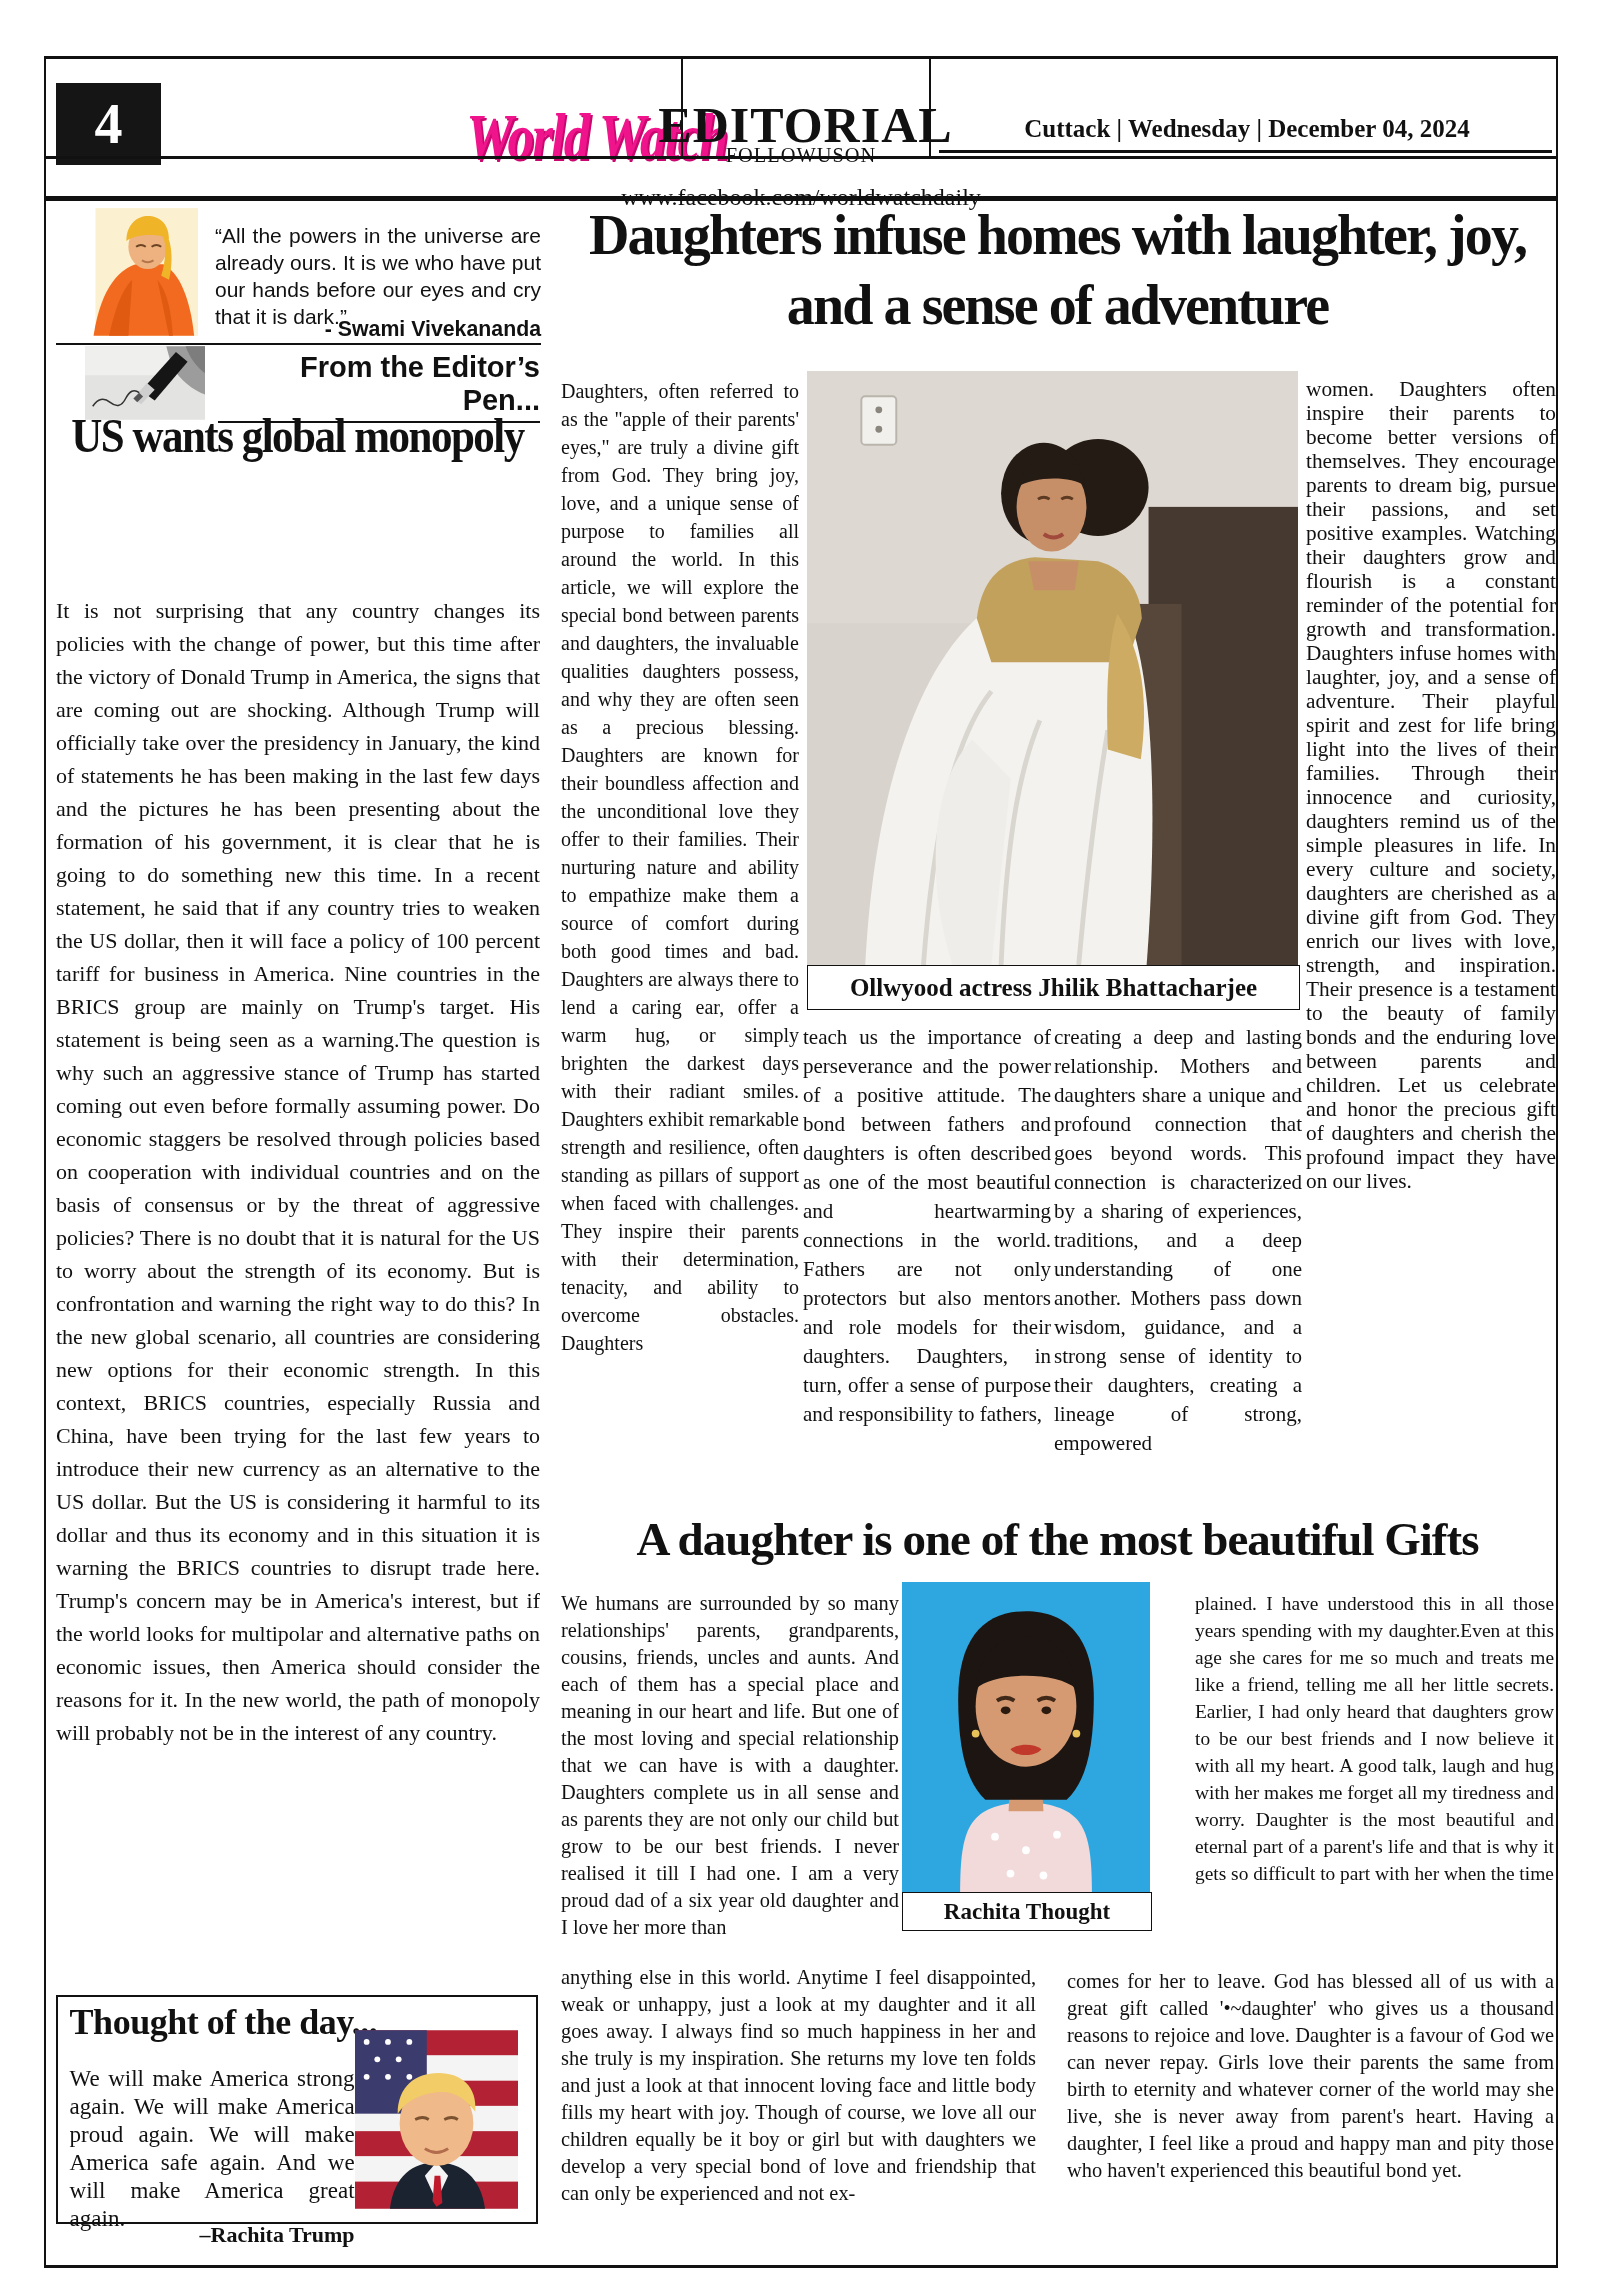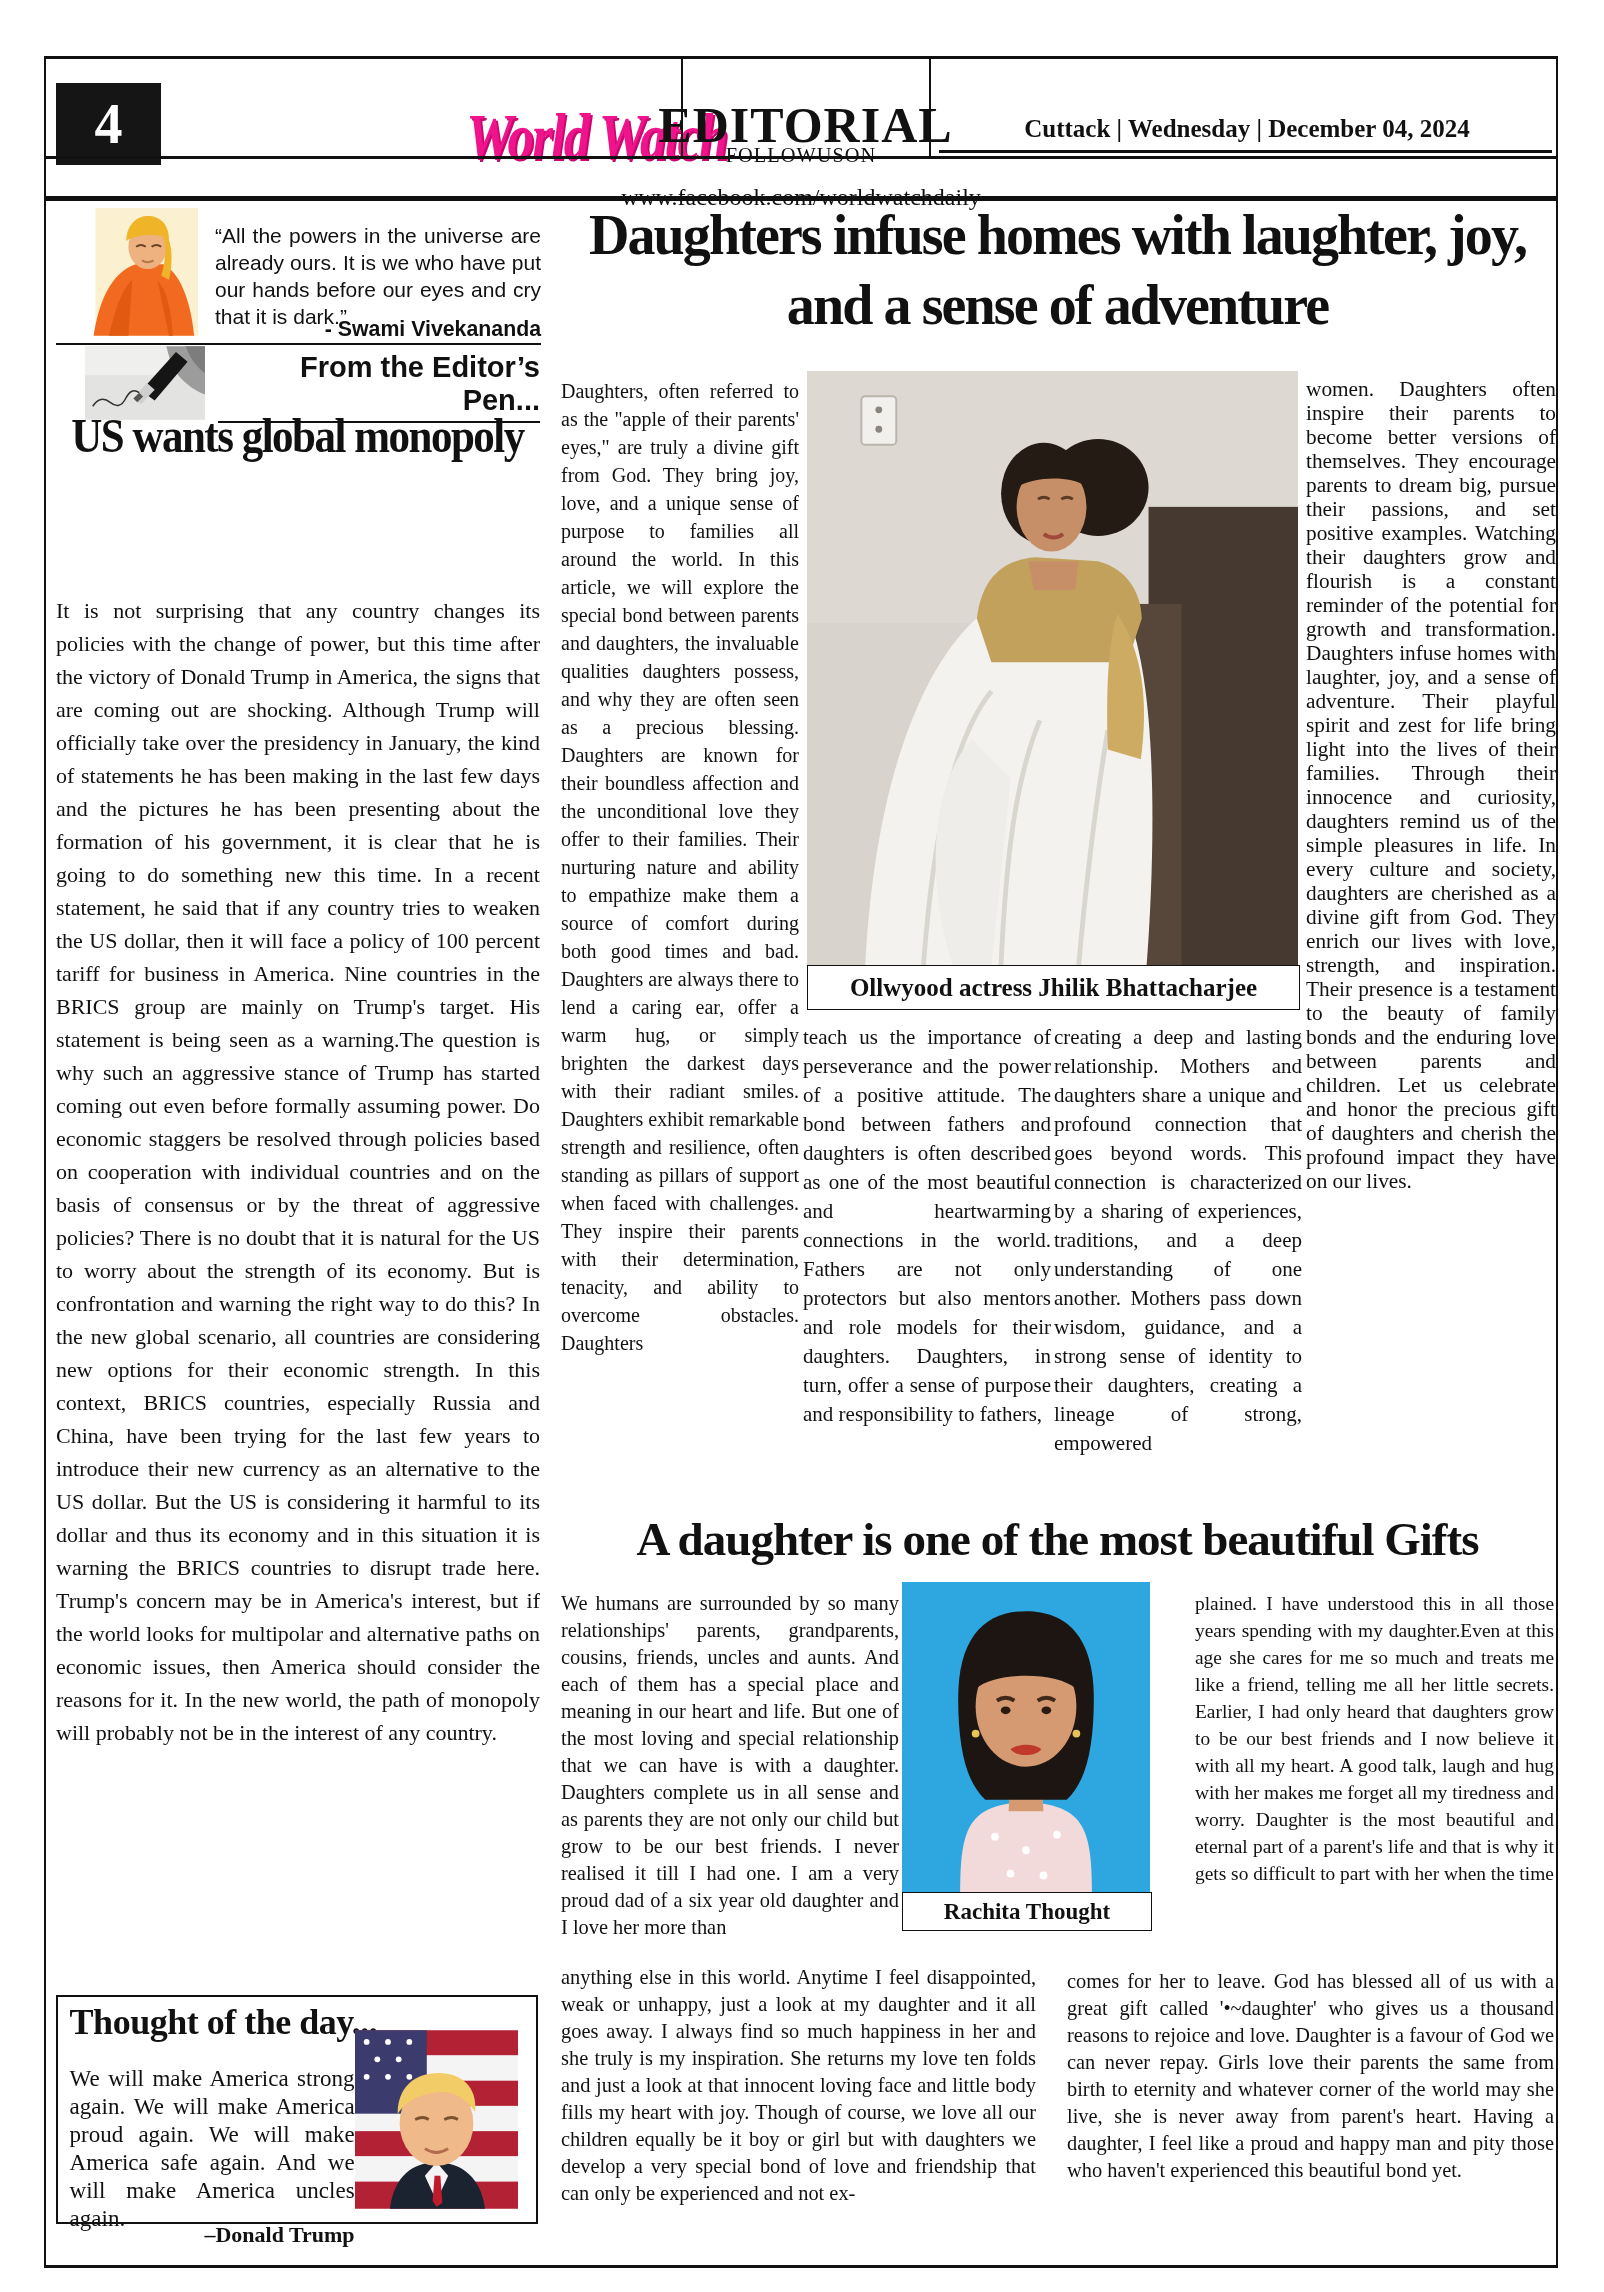--- a/index.html
+++ b/index.html
@@ -116,22 +116,22 @@
     <path d="M50,54 L64,38 L72,45 L58,60 Z" fill="#cfcfcf"></path>
     <path d="M50,54 L56,48 L60,52 L54,58 Z" fill="#555"></path>
     <path d="M8,62 q8,-12 18,-4 t16,-4 t14,-6" stroke="#333" stroke-width="1.6" fill="none"></path>
   </svg>
   <div id="kicker" class="abs sans">From the Editor’s Pen...</div>
   <div id="ed-headline" class="abs serif">US wants global monopoly</div>
   <div id="ed-body" class="abs serif just hidden-overflow">It is not surprising that any country changes its policies with the change of power, but this time after the victory of Donald Trump in America, the signs that are coming out are shocking. Although Trump will officially take over the presidency in January, the kind of statements he has been making in the last few days and the pictures he has been presenting about the formation of his government, it is clear that he is going to do something new this time. In a recent statement, he said that if any country tries to weaken the US dollar, then it will face a policy of 100 percent tariff for business in America. Nine countries in the BRICS group are mainly on Trump's target. His statement is being seen as a warning.The question is why such an aggressive stance of Trump has started coming out even before formally assuming power. Do economic staggers be resolved through policies based on cooperation with individual countries and on the basis of consensus or by the threat of aggressive policies? There is no doubt that it is natural for the US to worry about the strength of its economy. But is confrontation and warning the right way to do this? In the new global scenario, all countries are considering new options for their economic strength. In this context, BRICS countries, especially Russia and China, have been trying for the last few years to introduce their new currency as an alternative to the US dollar. But the US is considering it harmful to its dollar and thus its economy and in this situation it is warning the BRICS countries to disrupt trade here. Trump's concern may be in America's interest, but if the world looks for multipolar and alternative paths on economic issues, then America should consider the reasons for it. In the new world, the path of monopoly will probably not be in the interest of any country.</div>
 
   <div id="thought-box" class="abs">
     <div id="thought-title" class="abs serif">Thought of the day...</div>
-    <div id="thought-body" class="abs serif just">We will make America strong again. We will make America proud again. We will make America safe again. And we will make America uncles again.</div>
-    <div id="thought-attr" class="abs serif">–Donald Trump</div>
+    <div id="thought-body" class="abs serif just">We will make America strong again. We will make America proud again. We will make America safe again. And we will make America great again.</div>
+    <div id="thought-attr" class="abs serif">–Rachita Trump</div>
     <svg class="abs" viewBox="0 0 168 184" style="left:297px;top:33px;width:163px;height:179px;">
       <rect width="168" height="26" y="0" fill="#b22234"></rect>
         <rect width="168" height="26" y="26" fill="#f4f4f4"></rect>
       <rect width="168" height="26" y="52" fill="#b22234"></rect>
         <rect width="168" height="26" y="78" fill="#f4f4f4"></rect>
       <rect width="168" height="26" y="104" fill="#b22234"></rect>
         <rect width="168" height="26" y="130" fill="#f4f4f4"></rect>
       <rect width="168" height="28" y="156" fill="#b22234"></rect>
       <rect width="74" height="86" fill="#3c3b6e"></rect>
       <circle cx="12" cy="12" r="3" fill="#fff"></circle>

